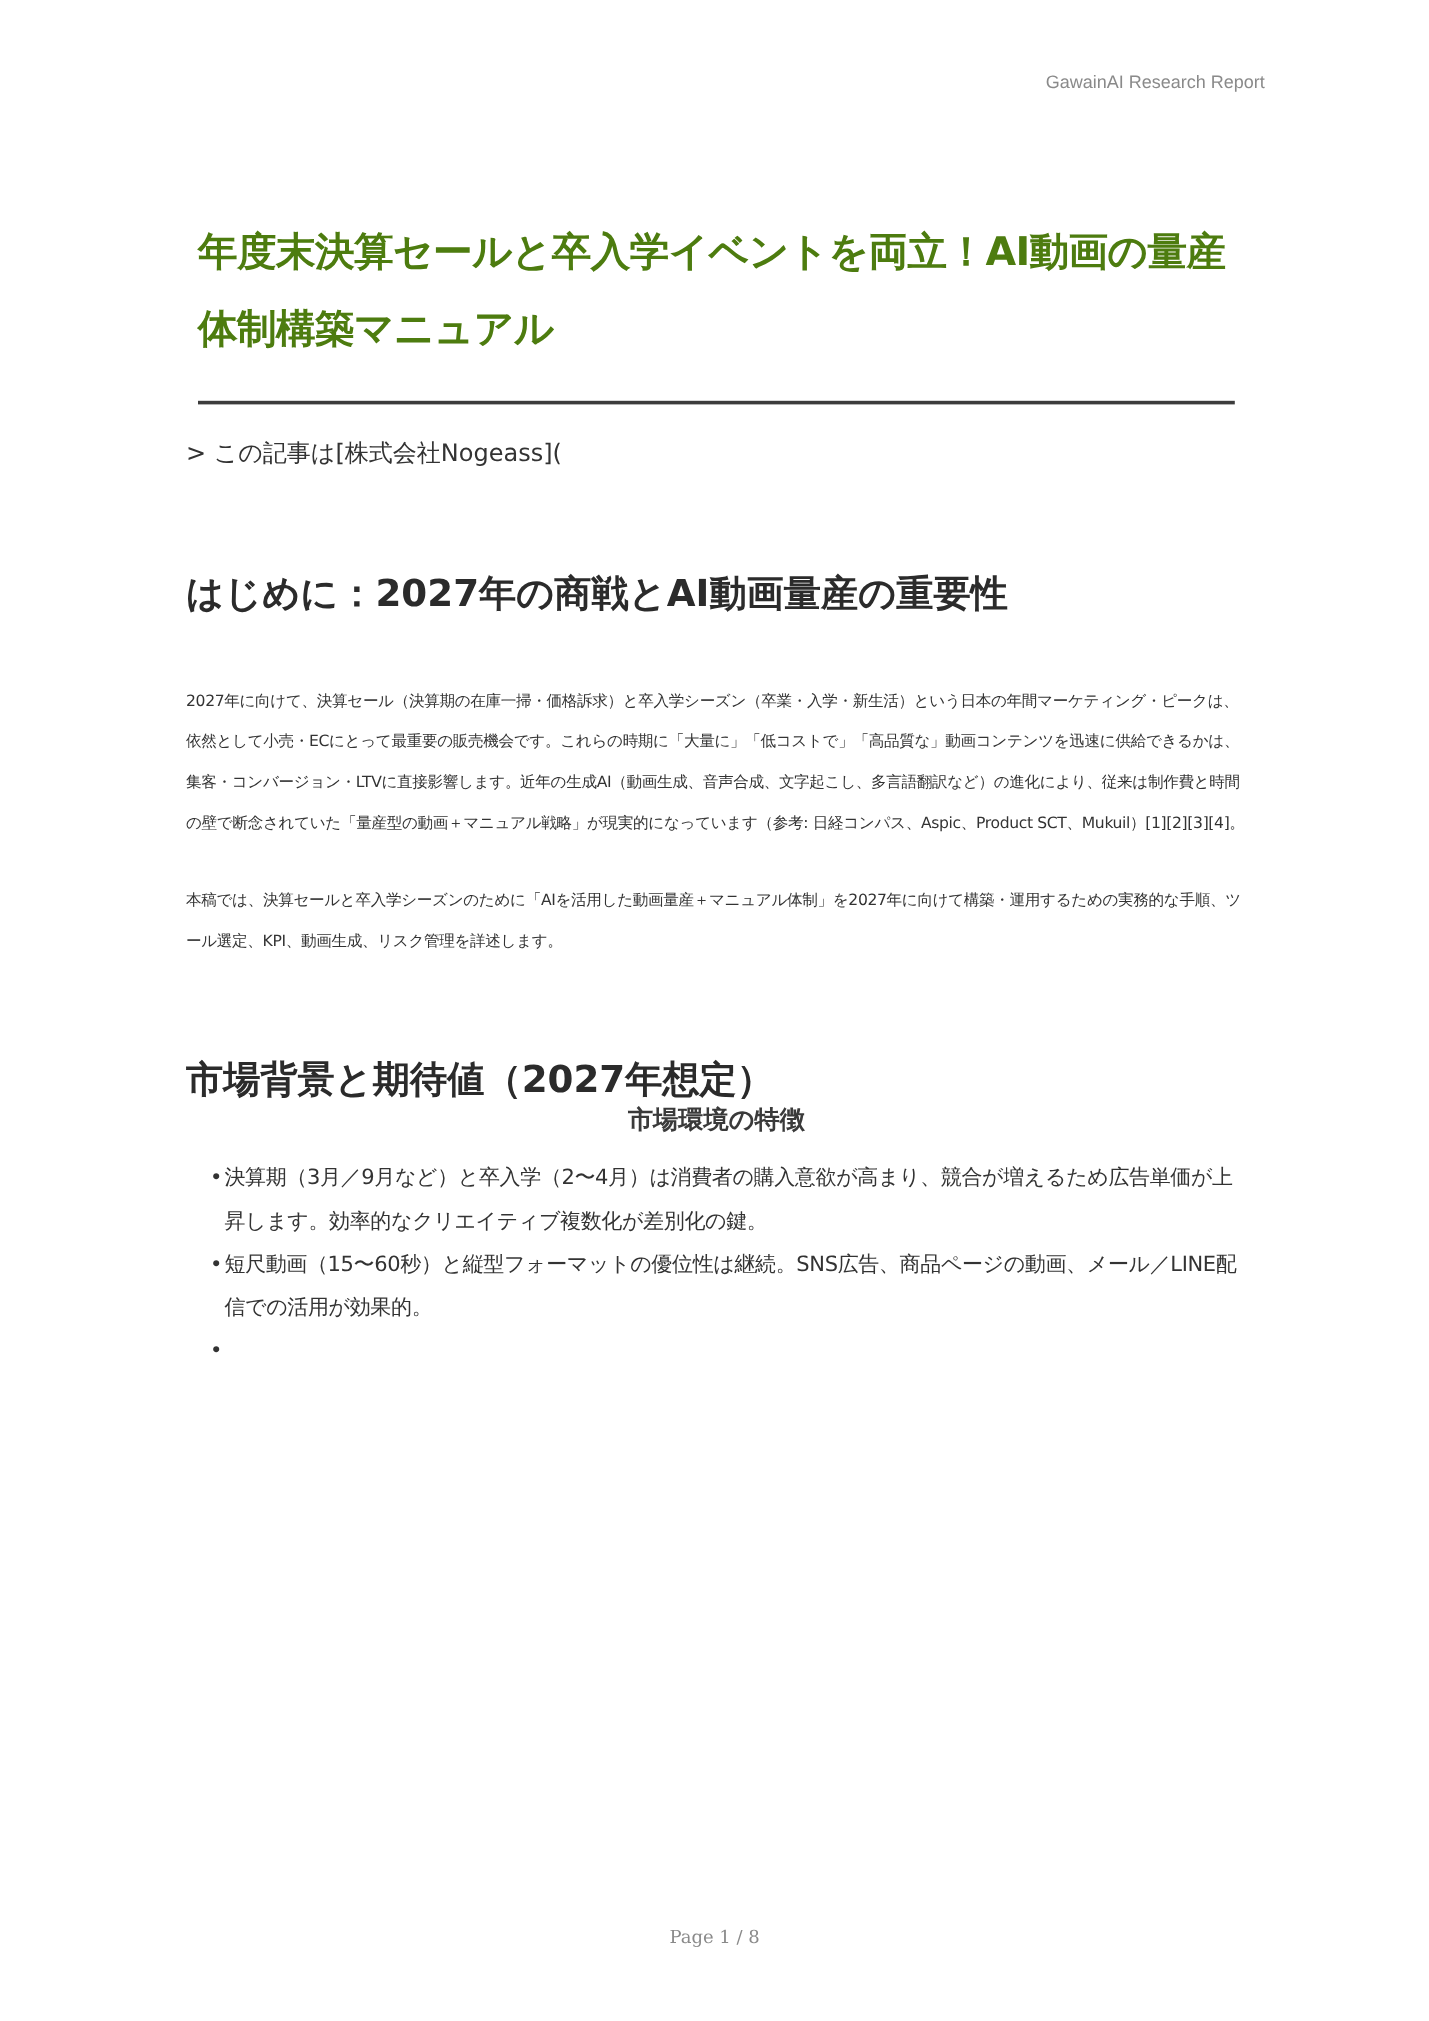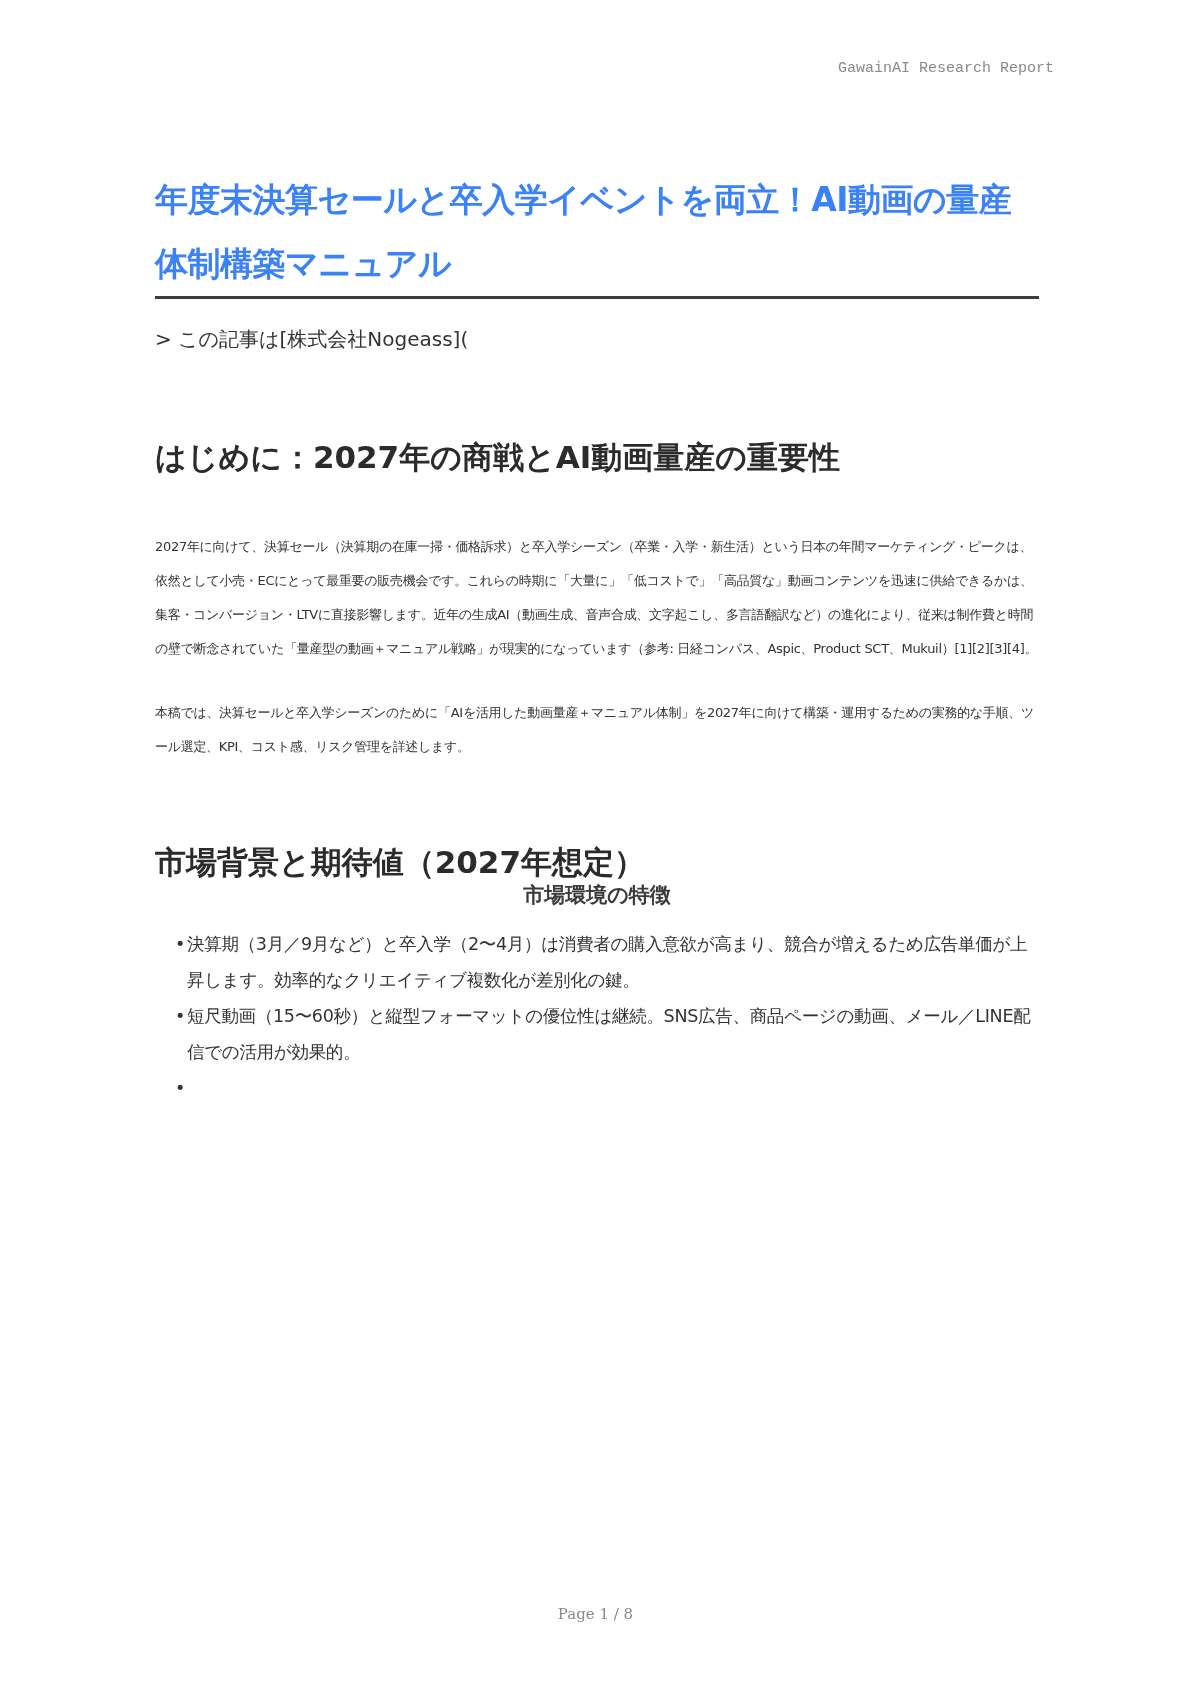--- a/index.html
+++ b/index.html
@@ -12,37 +12,37 @@
       height: 1684px;
       position: relative;
       overflow: hidden;
       font-family: "DejaVu Sans", "Liberation Sans", sans-serif;
       color: #333333;
     }
     .running-header {
       position: absolute;
       top: 60px;
       right: 137px;
-      font-family: Liberation Mono, monospace;
+      font-family: Liberation Sans, sans-serif;
       font-size: 15px;
       color: #8a8a8a;
     }
     .content {
       position: absolute;
       left: 155px;
       top: 168px;
       width: 884px;
     }
     .doc-title {
       font-size: 33px;
       font-weight: bold;
       line-height: 64px;
-      color: #3b82f6;
-      margin: 0;
-      padding-bottom: 0;
+      color: #4d7c0f;
+      margin: 10px;
+      padding-bottom: 28px;
       border-bottom: 3px solid #3c3c3c;
       letter-spacing: -0.5px;
     }
     .blockquote-line {
       font-size: 20px;
       color: #333;
       margin-top: 26px;
       line-height: 28px;
     }
     .h2 {
@@ -102,21 +102,21 @@
 
 <div class="content">
   <h1 class="doc-title">年度末決算セールと卒入学イベントを両立！AI動画の量産体制構築マニュアル</h1>
 
   <div class="blockquote-line">&gt; この記事は[株式会社Nogeass](</div>
 
   <h2 class="h2" style="margin-top:86px;">はじめに：2027年の商戦とAI動画量産の重要性</h2>
 
   <p class="para" style="margin-top:55px;">2027年に向けて、決算セール（決算期の在庫一掃・価格訴求）と卒入学シーズン（卒業・入学・新生活）という日本の年間マーケティング・ピークは、依然として小売・ECにとって最重要の販売機会です。これらの時期に「大量に」「低コストで」「高品質な」動画コンテンツを迅速に供給できるかは、集客・コンバージョン・LTVに直接影響します。近年の生成AI（動画生成、音声合成、文字起こし、多言語翻訳など）の進化により、従来は制作費と時間の壁で断念されていた「量産型の動画＋マニュアル戦略」が現実的になっています（参考: 日経コンパス、Aspic、Product SCT、Mukuil）[1][2][3][4]。</p>
 
-  <p class="para" style="margin-top:30px;">本稿では、決算セールと卒入学シーズンのために「AIを活用した動画量産＋マニュアル体制」を2027年に向けて構築・運用するための実務的な手順、ツール選定、KPI、コスト感、リスク管理を詳述します。</p>
+  <p class="para" style="margin-top:30px;">本稿では、決算セールと卒入学シーズンのために「AIを活用した動画量産＋マニュアル体制」を2027年に向けて構築・運用するための実務的な手順、ツール選定、KPI、動画生成、リスク管理を詳述します。</p>
 
   <h2 class="h2" style="margin-top:80px;">市場背景と期待値（2027年想定）</h2>
 
   <h3 class="h3" style="text-align:center;">市場環境の特徴</h3>
 
   <ul class="bullets" style="margin-top:16px;">
     <li>
       <span class="bullet-dot">•</span>
       <span>決算期（3月／9月など）と卒入学（2〜4月）は消費者の購入意欲が高まり、競合が増えるため広告単価が上昇します。効率的なクリエイティブ複数化が差別化の鍵。</span>
     </li>

